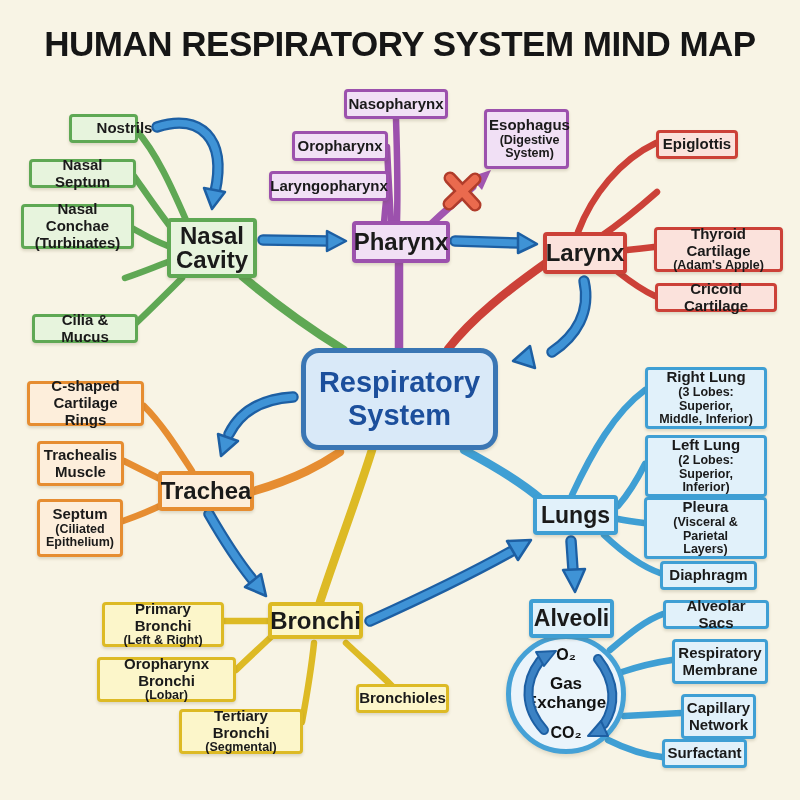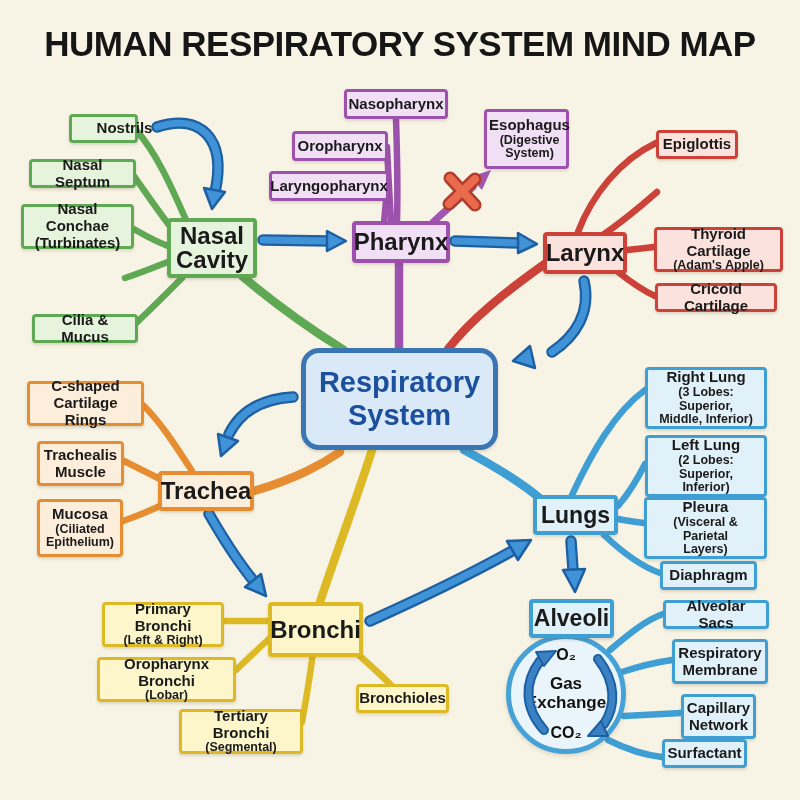--- a/index.html
+++ b/index.html
@@ -201,21 +201,21 @@
   </div>
   <div class="node main purple" style="left:352px;top:221px;width:98px;height:42px;">
     <span class="lbl">Pharynx</span>
   </div>
   <div class="node main red" style="left:543px;top:232px;width:84px;height:42px;">
     <span class="lbl">Larynx</span>
   </div>
   <div class="node main orange" style="left:158px;top:471px;width:96px;height:40px;">
     <span class="lbl">Trachea</span>
   </div>
-  <div class="node main yellow" style="left:268px;top:602px;width:95px;height:55px;align-items:center;">
+  <div class="node main yellow" style="left:268px;top:602px;width:95px;height:37px;align-items:center;">
     <span class="lbl">Bronchi</span>
   </div>
   <div class="node main sky" style="left:533px;top:495px;width:85px;height:40px;">
     <span class="lbl" style="font-size:23px;">Lungs</span>
   </div>
   <div class="node main sky" style="left:529px;top:599px;width:85px;height:39px;">
     <span class="lbl" style="font-size:23px;">Alveoli</span>
   </div>
 
   <div class="node sub green" style="left:69px;top:114px;width:69px;height:29px;padding-left:48px;">
@@ -260,21 +260,21 @@
 
   <div class="node sub orange" style="left:27px;top:381px;width:117px;height:45px;">
     <span class="lbl">C-shaped
 Cartilage Rings</span>
   </div>
   <div class="node sub orange" style="left:37px;top:441px;width:87px;height:45px;">
     <span class="lbl">Trachealis
 Muscle</span>
   </div>
   <div class="node sub orange" style="left:37px;top:499px;width:86px;height:58px;">
-    <span class="lbl">Mucosa</span>
+    <span class="lbl">Septum</span>
     <span class="sublbl">(Ciliated
 Epithelium)</span>
   </div>
 
   <div class="node sub yellow" style="left:102px;top:602px;width:122px;height:45px;">
     <span class="lbl">Primary Bronchi</span>
     <span class="sublbl">(Left &amp; Right)</span>
   </div>
   <div class="node sub yellow" style="left:97px;top:657px;width:139px;height:45px;">
     <span class="lbl">Oropharynx Bronchi</span>

